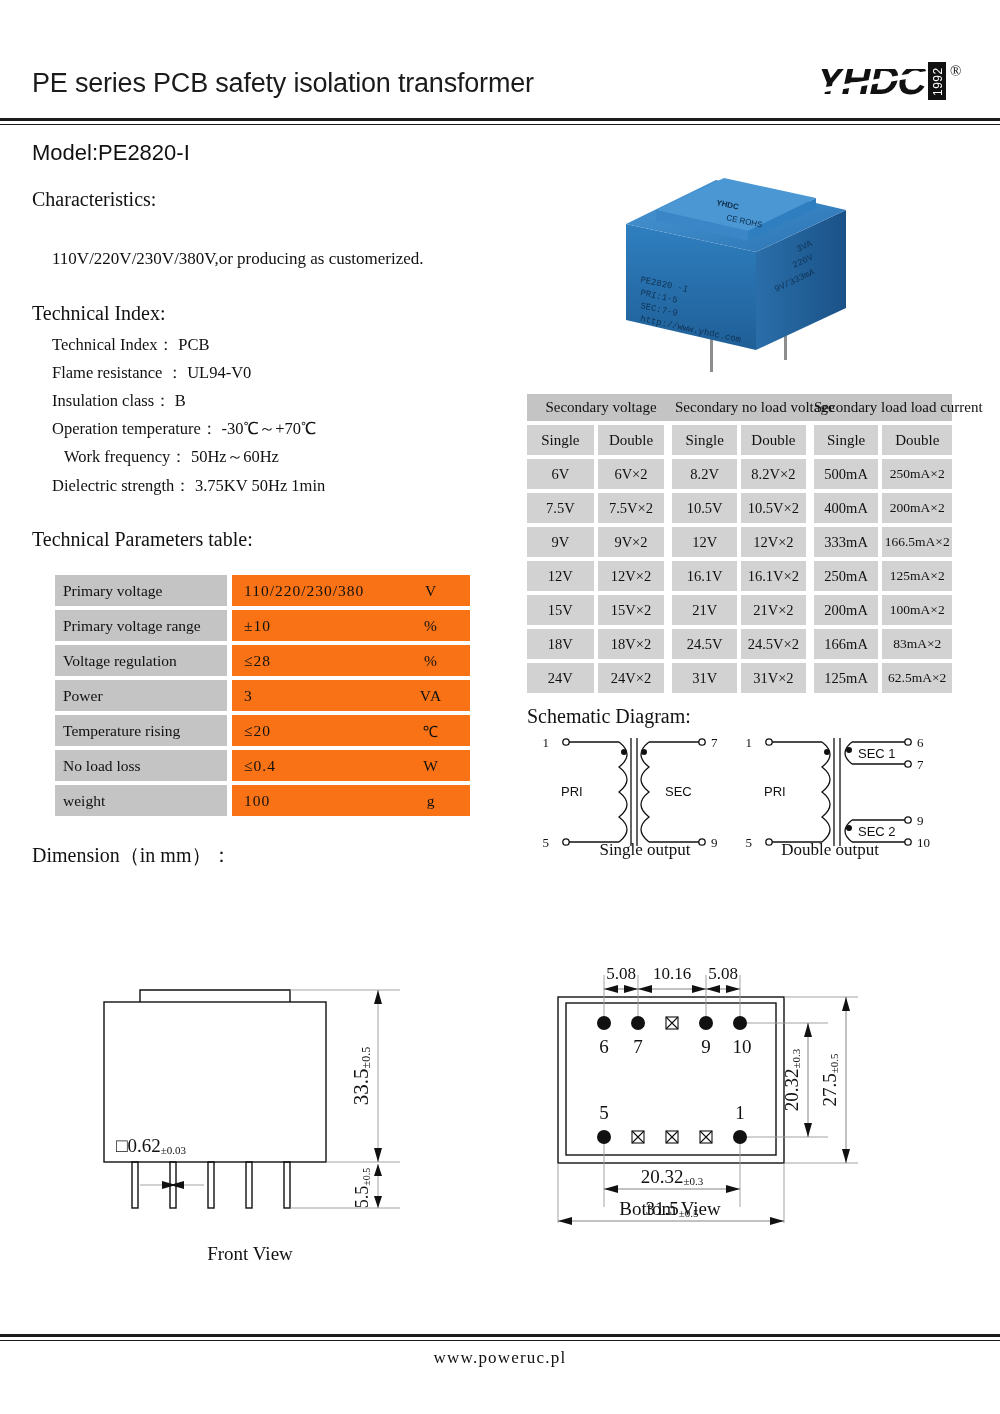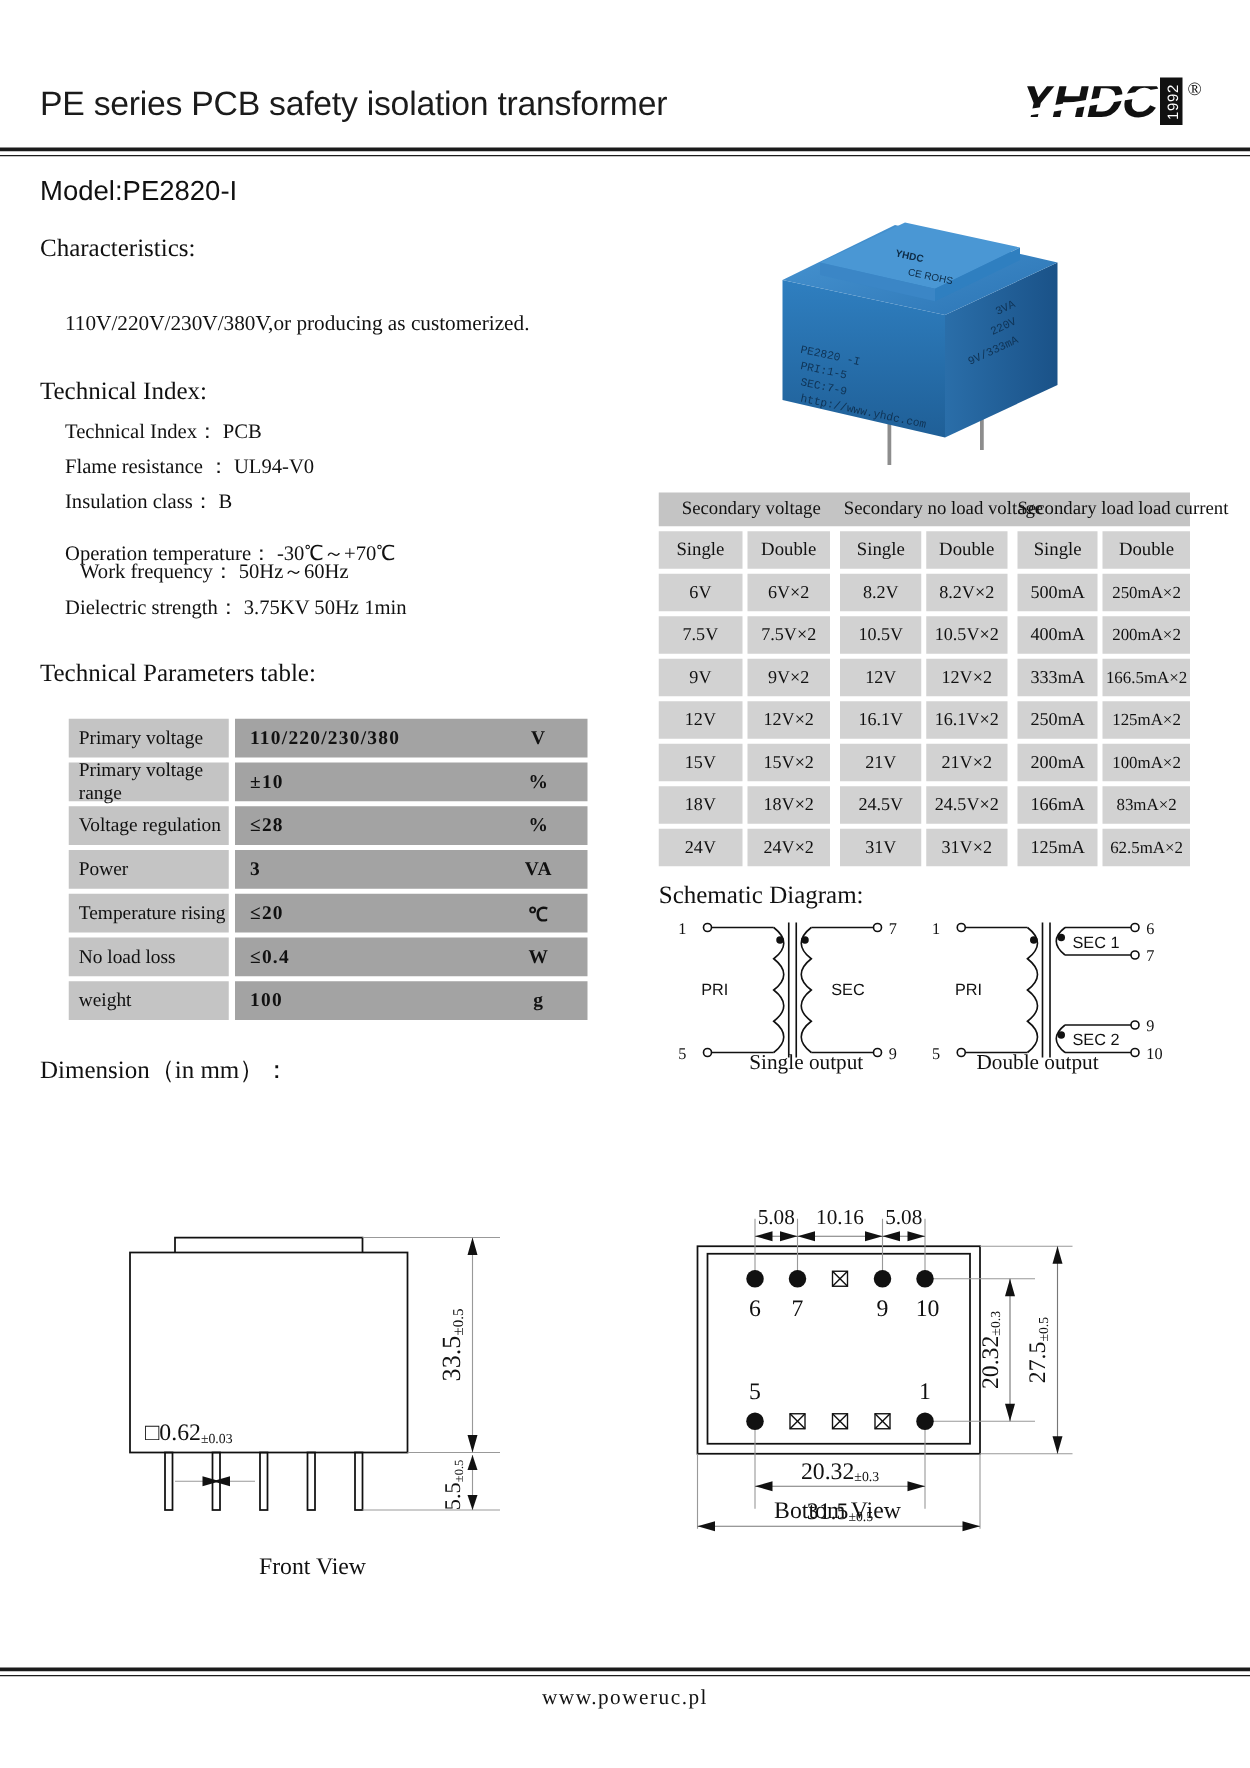--- a/index.html
+++ b/index.html
@@ -27,26 +27,26 @@
   
   #model-line{position:absolute;left:32px;top:140px;font-family:"Liberation Sans",sans-serif;font-size:22px;}
   .sec-head{position:absolute;font-size:20px;}
   .body-line{position:absolute;font-size:17px;white-space:nowrap;}
   .idx-line{position:absolute;font-size:16.5px;white-space:nowrap;}
 
   
   #param-table{position:absolute;left:55px;top:575px;width:415px;}
   #param-table .prow{display:flex;gap:5px;margin-bottom:4px;height:31px;}
   #param-table .pname{
-    width:128px;background:#c4c4c4;display:flex;align-items:center;
+    width:172px;background:#c4c4c4;display:flex;align-items:center;
     padding-left:8px;font-size:15.5px;box-sizing:border-box;
   }
   #param-table .pval{
-    flex:1;background:#a3a3a3;display:flex;align-items:center;
-    padding:0 12px;font-size:15.5px;box-sizing:border-box;font-weight:bold;
+    flex:1;background:#f97316;display:flex;align-items:center;
+    padding:0 12px;font-size:15.5px;box-sizing:border-box;
   }
   #param-table .pval .v{flex:1;letter-spacing:1px;}
   #param-table .pval .u{width:54px;text-align:center;letter-spacing:1px;}
 
   
   #sec-table{position:absolute;left:527px;top:394px;width:425px;}
   #sec-table .grouphead{display:flex;background:#c4c4c4;height:27px;align-items:center;}
   #sec-table .grouphead div{text-align:center;font-size:15px;white-space:nowrap;}
   #sec-table .g0{width:148px;font-size:17px;}
   #sec-table .g1{width:139px;}
@@ -113,21 +113,21 @@
 
   <div id="model-line">Model:PE2820-I</div>
 
   <div class="sec-head" style="left:32px;top:188px;">Characteristics:</div>
   <div class="body-line" style="left:52px;top:249px;">110V/220V/230V/380V,or producing as customerized.</div>
 
   <div class="sec-head" style="left:32px;top:302px;">Technical Index:</div>
   <div class="idx-line" style="left:52px;top:334px;">Technical Index： PCB</div>
   <div class="idx-line" style="left:52px;top:362px;">Flame resistance ：  UL94-V0</div>
   <div class="idx-line" style="left:52px;top:390px;">Insulation class：  B</div>
-  <div class="idx-line" style="left:52px;top:432px;">Operation temperature：  -30℃～+70℃</div>
+  <div class="idx-line" style="left:52px;top:418px;">Operation temperature：  -30℃～+70℃</div>
   <div class="idx-line" style="left:64px;top:446px;">Work frequency：  50Hz～60Hz</div>
   <div class="idx-line" style="left:52px;top:475px;">Dielectric strength：  3.75KV 50Hz 1min</div>
 
   <div class="sec-head" style="left:32px;top:528px;">Technical Parameters table:</div>
 
   <div id="param-table">
     <div class="prow">
       <div class="pname">Primary voltage</div>
       <div class="pval">
         <span class="v">110/220/230/380</span>

